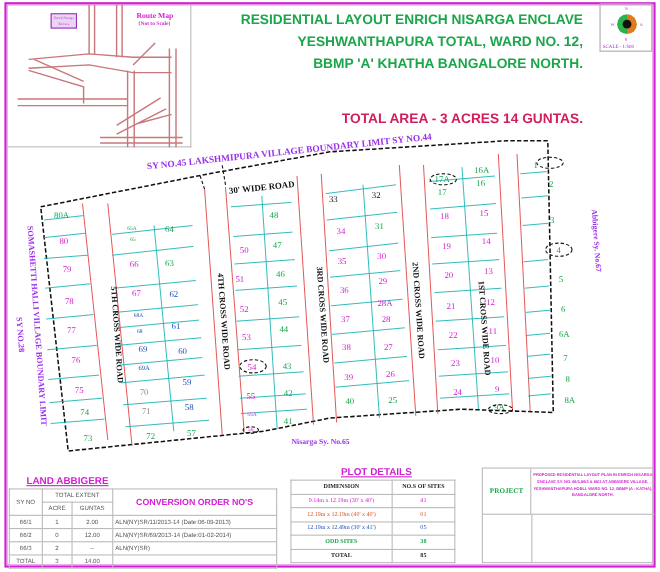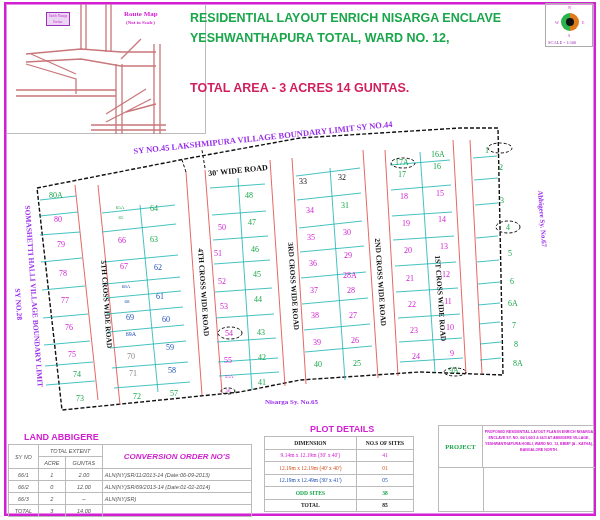--- a/index.html
+++ b/index.html
@@ -1,35 +1,35 @@
 <!DOCTYPE html>
 <html><head>
 <meta charset="utf-8">
 <style>
   * { box-sizing: border-box; margin: 0; padding: 0; }
   body { width: 600px; height: 520px; background: #fff; font-family: "Liberation Serif", serif; overflow: hidden; position: relative; }
   .frame { position: absolute; left: 4px; top: 2px; width: 592px; height: 514px; border: 2px solid #d11fd1; }
   .frame2 { position: absolute; left: 6px; top: 4px; width: 588px; height: 510px; border: 1px solid #e88be8; }
-  .routemap { position: absolute; left: 6px; top: 4px; width: 200px; height: 130px; border-right: 1px solid #bbb; border-bottom: 1px solid #bbb; padding-left: 20px; }
+  .routemap { position: absolute; left: 6px; top: 4px; width: 168px; height: 130px; border-right: 1px solid #bbb; border-bottom: 1px solid #bbb; padding-left: 20px; }
   .rm-title { position: absolute; left: 118px; top: 6px; color: #d11fd1; font-size: 7px; font-weight: bold; text-align: center; }
   .rm-sub { position: absolute; left: 120px; top: 16px; color: #d11fd1; font-size: 5px; font-weight: bold; }
   .rm-site { position: absolute; left: 40px; top: 8px; width: 24px; height: 14px; border: 1px solid #9a30b8; background: #e9d6f3; color: #d11fd1; font-size: 3px; text-align: center; line-height: 6px; }
-  .header { position: absolute; left: 190px; top: 8px; width: 340px; text-align: left; font-family: "Liberation Sans", sans-serif; font-weight: bold; }
+  .header { position: absolute; left: 190px; top: 8px; width: 340px; text-align: right; font-family: "Liberation Sans", sans-serif; font-weight: bold; }
   .header .l { color: #1aa64a; font-size: 12.5px; line-height: 20px; }
   .header .tot { color: #d11f5e; font-size: 12.5px; line-height: 20px; margin-top: 30px; }
   .compass { position: absolute; left: 545px; top: 3px; width: 48px; height: 44px; border: 1px solid #aaa; }
   .compass .c { position: absolute; left: 15px; top: 9px; width: 18px; height: 18px; border-radius: 50%; background: conic-gradient(#e07b1c 0 50%, #2bb24a 50% 100%); }
   .compass .cin { position: absolute; left: 5px; top: 5px; width: 8px; height: 8px; background: #111; border-radius: 50%; }
   .compass .n, .compass .s, .compass .e, .compass .w { position: absolute; font-size: 4px; color: #d11fd1; }
   .compass .scale { position: absolute; left: 2px; top: 36px; font-size: 4.5px; color: #9a30b8; }
   .boundary { position: absolute; font-family: "Liberation Serif", serif; font-weight: bold; color: #9a30ea; font-size: 8px; white-space: nowrap; }
   .plan { position: absolute; left: 0; top: 0; width: 600px; height: 520px; }
-  .details-title { position: absolute; font-family: "Liberation Sans", sans-serif; font-weight: bold; color: #d11fd1; font-size: 9px; }
+  .details-title { position: absolute; font-family: "Liberation Sans", sans-serif; font-weight: bold; color: #d11fd1; font-size: 9px; text-decoration: underline; }
   table { border-collapse: collapse; position: absolute; font-family: "Liberation Sans", sans-serif; }
-  .land td, .land th { border: 1px solid #bbb; font-size: 5.5px; color: #555; font-weight: normal; height: 12px; padding: 0 2px; text-align: center; font-style: italic; }
+  .land td, .land th { border: 1px solid #bbb; font-size: 5.5px; color: #555; font-weight: normal; height: 12px; padding: 0 2px; text-align: center; }
   .land .conv { text-align: left; }
   .land .convh { color: #d11fd1; font-weight: bold; font-size: 8px; }
   .plot td, .plot th { border: 1px solid #bbb; font-family: "Liberation Serif", serif; font-size: 5.5px; height: 12.5px; text-align: center; }
   .plot th { font-weight: bold; color: #222; }
   .proj { position: absolute; left: 438px; top: 425px; width: 156px; height: 87px; border: 1px solid #bbb; }
   .proj .lab { position: absolute; left: 0; top: 0; width: 44px; height: 42px; border-right: 1px solid #bbb; border-bottom: 1px solid #bbb; color: #1aa64a; font-size: 6.5px; font-weight: bold; display: flex; align-items: center; justify-content: center; font-family: "Liberation Serif", serif; }
   .proj .txt { position: absolute; left: 44px; top: 0; width: 112px; height: 42px; border-bottom: 1px solid #bbb; color: #d11fd1; font-size: 3.6px; font-weight: bold; text-align: center; padding: 3px 1px; line-height: 6px; font-family: "Liberation Sans", sans-serif; }
   .proj .lower { position: absolute; left: 44px; top: 42px; width: 1px; height: 44px; background: #bbb; }
 </style>
 </head>
@@ -54,20 +54,21 @@
     </g>
   </svg>
   <div class="rm-site">Enrich Nisarga Enclave</div>
   <div class="rm-title">Route Map</div>
   <div class="rm-sub">(Not to Scale)</div>
 </div>
 
 <div class="header">
   <div class="l">RESIDENTIAL LAYOUT ENRICH NISARGA ENCLAVE</div>
   <div class="l">YESHWANTHAPURA TOTAL, WARD NO. 12,</div>
+  <div class="l">BBMP 'A' KHATHA BANGALORE NORTH.</div>
   <div class="tot">TOTAL AREA - 3  ACRES 14 GUNTAS.</div>
 </div>
 
 <div class="compass">
   <span class="n" style="left:22px;top:1px">N</span>
   <div class="c">
       <div class="cin"></div>
     </div>
   <span class="w" style="left:9px;top:16px">W</span>
   <span class="e" style="left:36px;top:16px">E</span>

